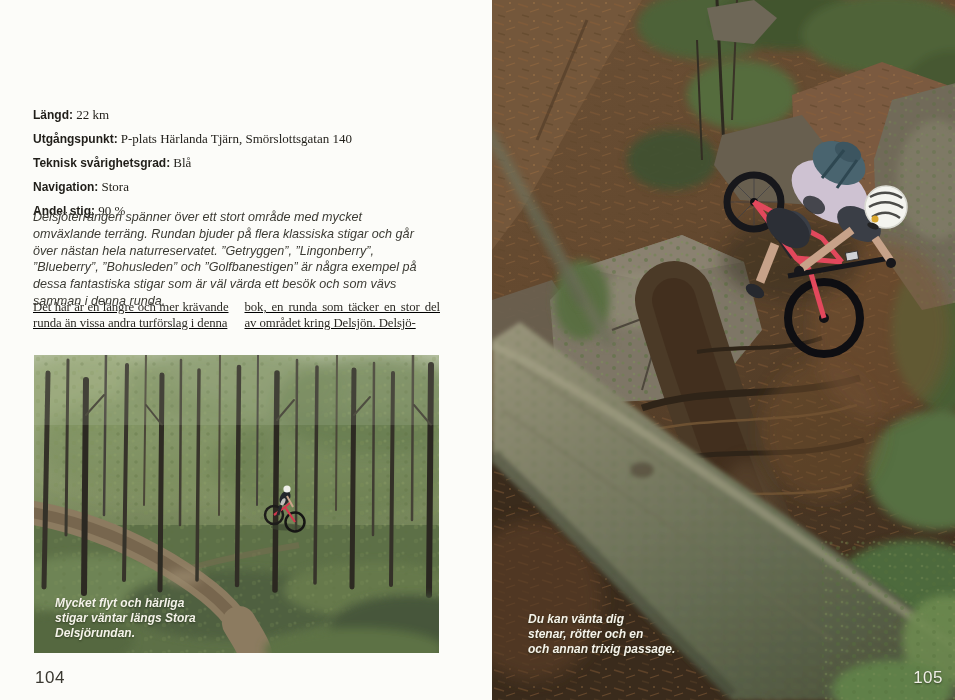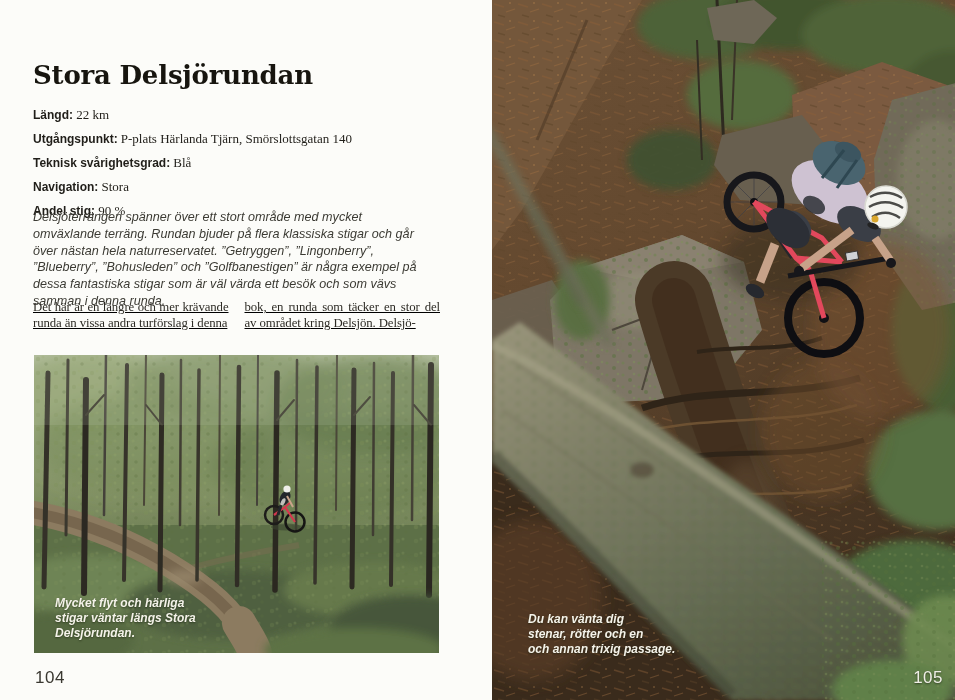--- a/index.html
+++ b/index.html
@@ -41,21 +41,20 @@
   .pn-right{right:24px;top:668px;color:#efeee6;text-shadow:0 1px 2px rgba(20,20,10,.6);}
 </style>
 </head>
 <body>
 
 <div class="spread">
 
   <div class="page-left">
 
 
-    <div class="title">Stora Delsjörundan</div>
 
     <div class="facts">
       <div class="row">
         <span class="lbl">Längd:</span>
         <span class="val">22 km</span>
       </div>
       <div class="row">
         <span class="lbl">Utgångspunkt:</span>
         <span class="val">P-plats Härlanda Tjärn, Smörslottsgatan 140</span>
       </div>

